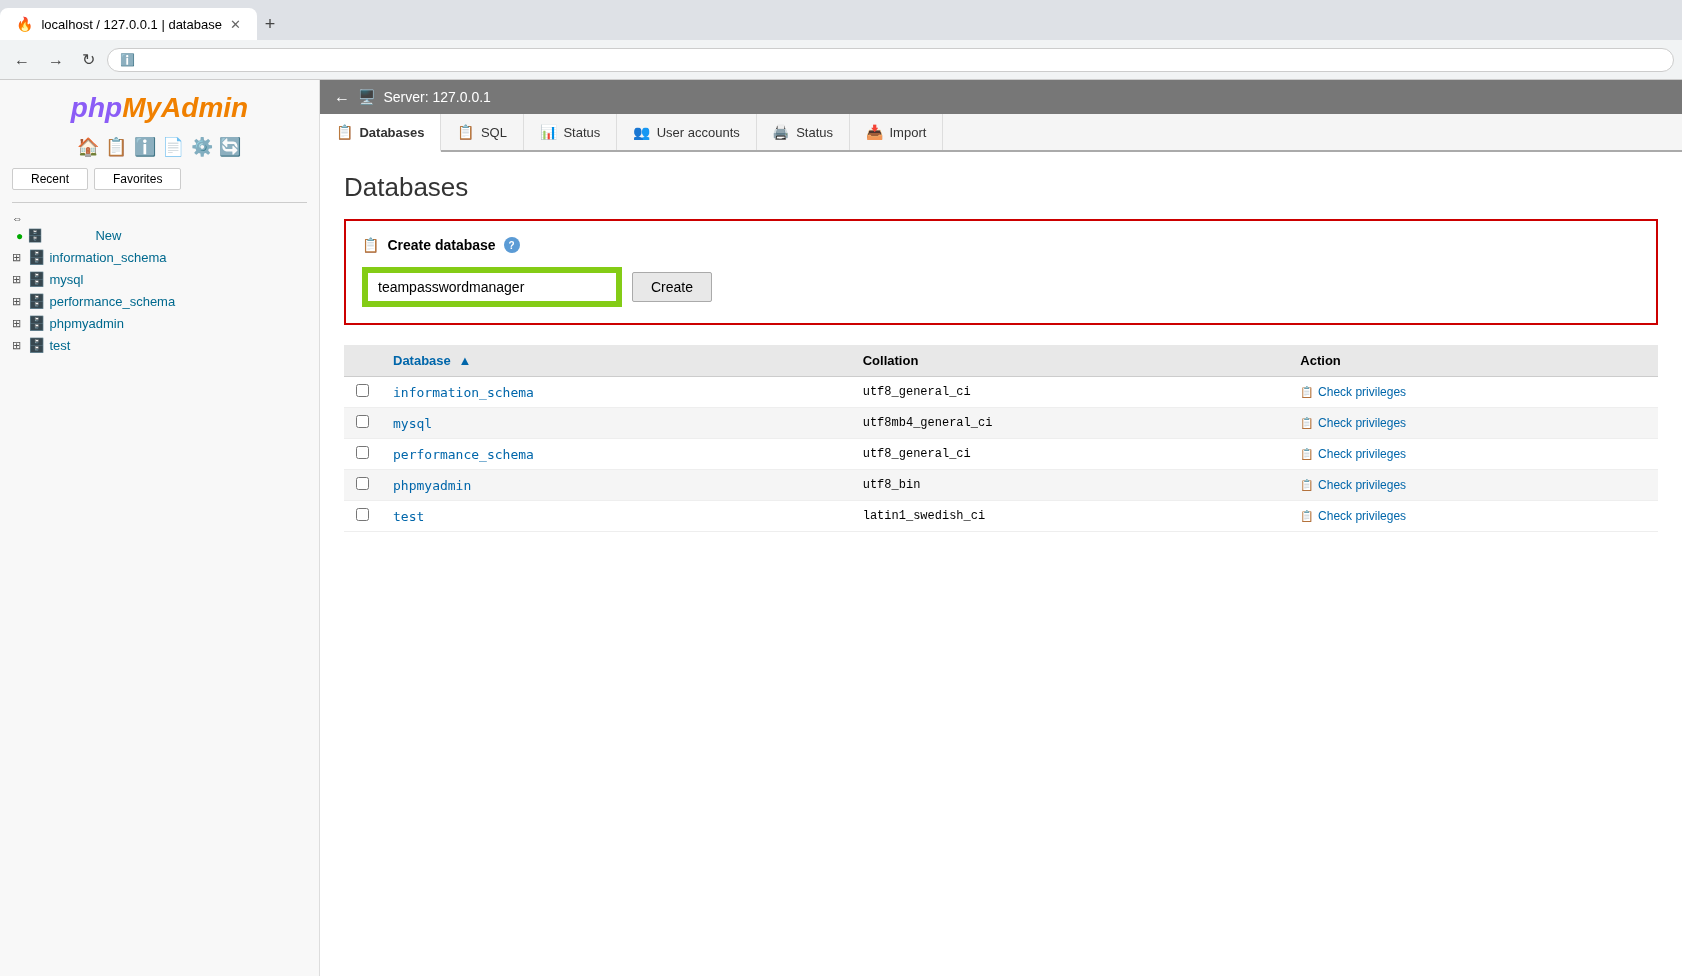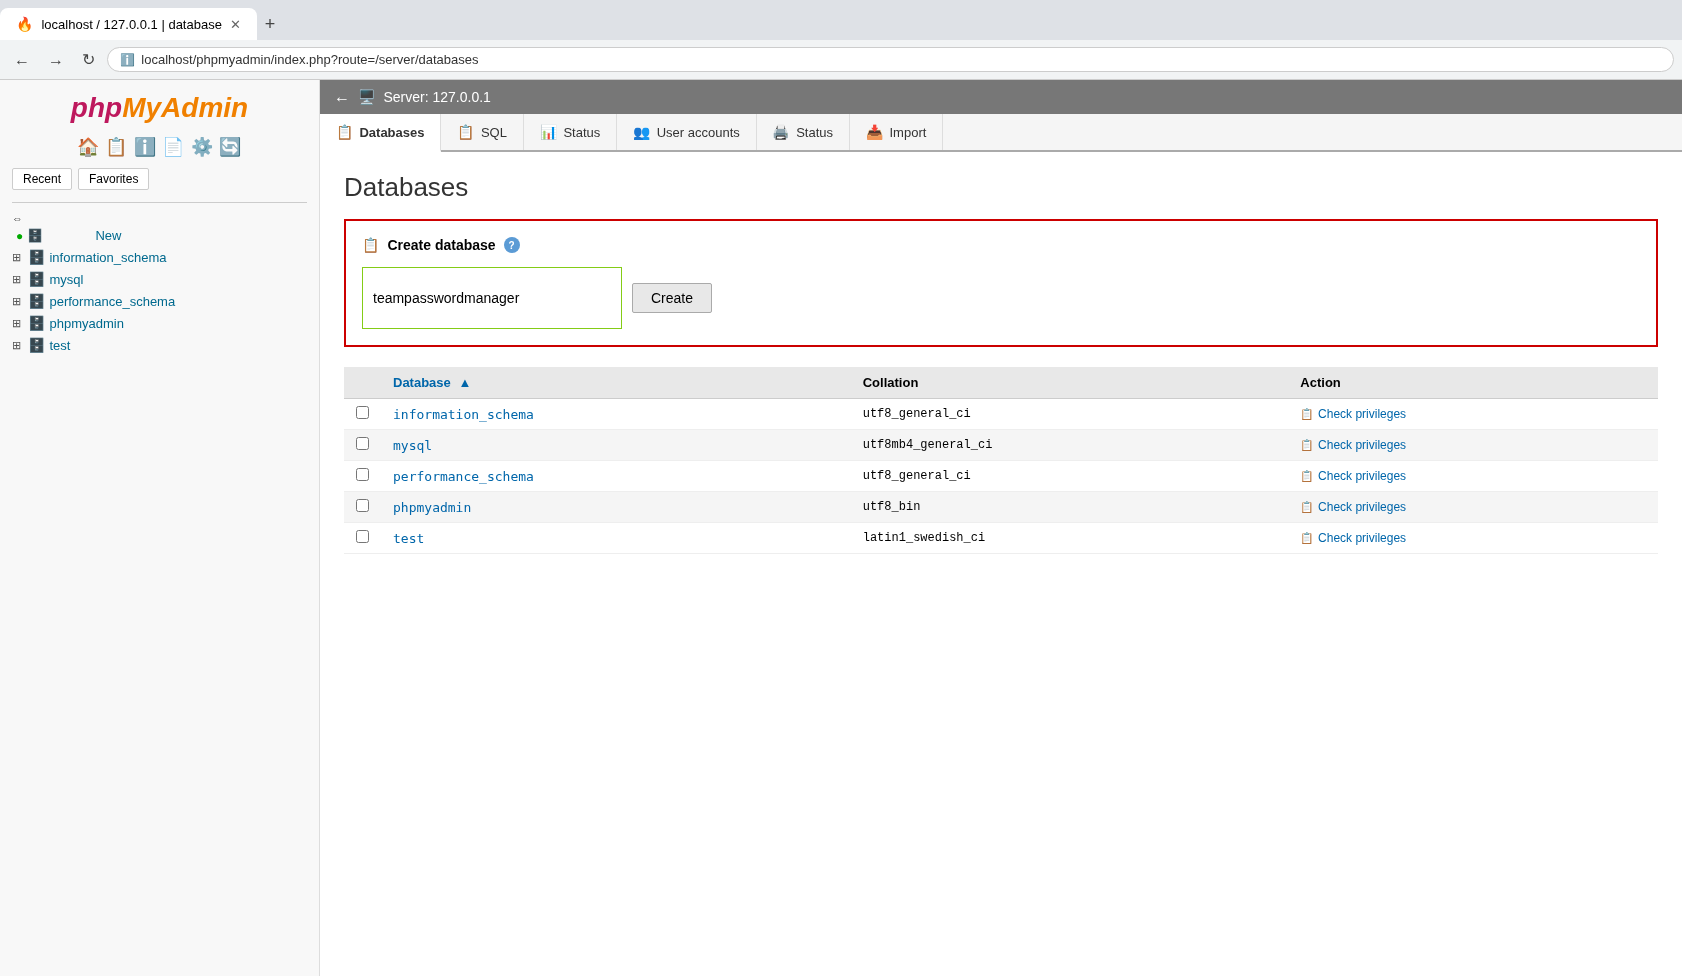--- a/index.html
+++ b/index.html
@@ -18,26 +18,26 @@
     .browser-address-bar { flex: 1; display: flex; align-items: center; background: white; border: 1px solid #ccc; border-radius: 20px; padding: 4px 12px; gap: 6px; font-size: 13px; }
     .browser-address-icon { color: #555; font-size: 12px; }
     .browser-address-text { flex: 1; color: #333; }
 
     
     .app-layout { display: flex; height: calc(100vh - 80px); background: white; }
 
     
     .sidebar { width: 320px; background: #f8f8f8; border-right: 1px solid #ddd; padding: 12px; overflow-y: auto; flex-shrink: 0; }
     .sidebar-logo { text-align: center; margin-bottom: 12px; }
-    .sidebar-logo .php { color: #be185d; font-size: 28px; font-style: italic; font-weight: bold; }
+    .sidebar-logo .php { color: #8b5cf6; font-size: 28px; font-style: italic; font-weight: bold; }
     .sidebar-logo .myadmin { color: #f08000; font-size: 28px; font-style: italic; font-weight: bold; margin-top: 48px; }
     .sidebar-icons { display: flex; justify-content: center; gap: 6px; margin-bottom: 10px; }
     .sidebar-icon { font-size: 18px; cursor: pointer; }
     .sidebar-quicklinks { display: flex; gap: 6px; margin-bottom: 12px; }
-    .sidebar-quicklinks button { border: 1px solid #ccc; background: white; padding: 3px 10px; font-size: 12px; cursor: pointer; border-radius: 2px; }
+    .sidebar-quicklinks button { border: 1px solid #ccc; background: white; padding: 3px 18px; font-size: 12px; cursor: pointer; border-radius: 2px; }
     .sidebar-divider { height: 1px; background: #ccc; margin: 6px 0; }
     .tree-item { display: flex; align-items: center; gap: 4px; padding: 3px 0; cursor: pointer; font-size: 13px; }
     .tree-item .expand { color: #555; font-size: 11px; width: 12px; }
     .tree-item .db-icon { font-size: 14px; }
     .tree-item .db-name { color: #00698e; }
     .tree-new { display: flex; align-items: center; gap: 4px; padding: 3px 0; cursor: pointer; font-size: 13px; }
     .tree-new .new-label { color: #00698e; margin-left: 48px; }
 
     
     .main-content { flex: 1; overflow-y: auto; background: white; }
@@ -48,21 +48,21 @@
     .nav-tab-icon { font-size: 14px; }
 
     .page-content { padding: 20px 24px; }
     .page-title { font-size: 26px; font-weight: normal; color: #333; margin-bottom: 16px; }
 
     
     .create-db-section { border: 2px solid #cc0000; padding: 16px; margin-bottom: 20px; background: white; }
     .create-db-header { display: flex; align-items: center; gap: 8px; font-weight: bold; font-size: 14px; margin-bottom: 14px; }
     .create-db-header .help-icon { display: inline-flex; align-items: center; justify-content: center; width: 16px; height: 16px; border-radius: 50%; background: #5b9bd5; color: white; font-size: 10px; font-weight: bold; cursor: pointer; }
     .create-db-form { display: flex; align-items: center; gap: 10px; }
-    .create-db-form input[type="text"] { border: 1px solid #84cc16; padding: 22px 10px; font-size: 14px; width: 260px; }
+    .create-db-form input[type="text"] { border: 6px solid #84cc16; padding: 6px 10px; font-size: 14px; width: 260px; }
     .create-db-form select { border: 1px solid #999; padding: 6px 10px; font-size: 14px; width: 340px; background: white; }
     .create-db-form .btn-create { background: #e8e8e8; border: 1px solid #aaa; padding: 6px 18px; font-size: 14px; cursor: pointer; border-radius: 2px; }
 
     
     .db-table { width: 100%; border-collapse: collapse; font-size: 13px; }
     .db-table thead { background: #e8e8e8; border-radius: 6px; }
     .db-table th { padding: 8px 12px; text-align: left; border-bottom: 1px solid #ccc; font-weight: bold; }
     .db-table th.sortable { color: #0066aa; cursor: pointer; }
     .db-table th.sortable .sort-arrow { margin-left: 4px; }
     .db-table td { padding: 7px 12px; border-bottom: 1px solid #eee; }
@@ -87,21 +87,20 @@
       <span class="browser-tab-close">✕</span>
     </div>
     <button class="browser-new-tab">+</button>
   </div>
   <div class="browser-toolbar">
     <button class="browser-nav-btn">←</button>
     <button class="browser-nav-btn">→</button>
     <button class="browser-nav-btn">↻</button>
     <div class="browser-address-bar">
       <span class="browser-address-icon">ℹ️</span>
-      <span class="browser-address-text">localhost/phpmyadmin/index.php?route=/server/databases</span>
     </div>
   </div>
 </div>
 
 <div class="app-layout">
 
   <div class="sidebar">
     <div class="sidebar-logo">
       <span class="php">php</span><span class="myadmin">MyAdmin</span>
     </div>

